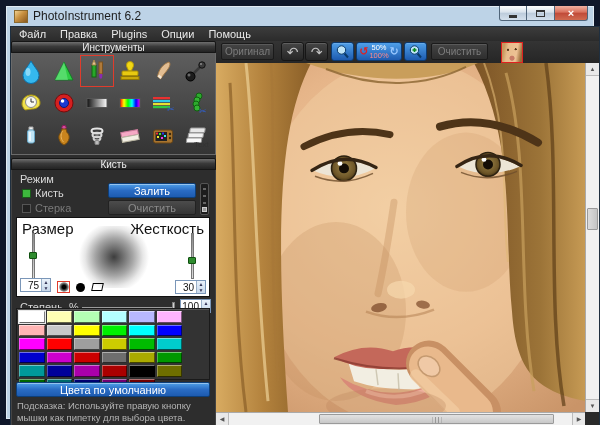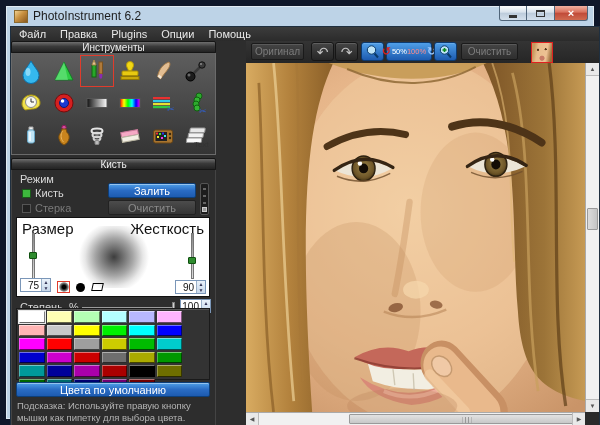--- a/index.html
+++ b/index.html
@@ -54,27 +54,27 @@
   .soft-dot{width:10px;height:10px;border-radius:50%;background:radial-gradient(circle,#000 25%,rgba(0,0,0,.45) 60%,transparent 80%);}
   .hard-dot{width:9px;height:9px;border-radius:50%;background:#000;}
   .rect-outline{width:11px;height:8px;border:1px solid #000;transform:skewX(-12deg);}
   .hslider-track{position:absolute;height:1px;background:#9a9a9a;}
   .hslider-thumb{position:absolute;width:3px;height:9px;background:#cfcfcf;border:1px solid #808080;}
   .palette{position:absolute;left:4px;top:138px;width:194px;height:72px;background:#333;border:1px solid #1a1a1a;box-shadow:inset 0 1px 0 #555;display:flex;flex-wrap:wrap;align-content:flex-start;padding:1px 0 0 1px;}
   .swatch{width:25.5px;height:11.5px;margin:1px;border-top:1px solid rgba(255,255,255,.45);border-left:1px solid rgba(255,255,255,.3);border-right:1px solid rgba(0,0,0,.5);border-bottom:1px solid rgba(0,0,0,.6);}
   .swatch.selected{outline:1px solid #e8e8e8;}
   .hint{position:absolute;left:5px;top:230px;width:192px;font-size:9.5px;line-height:1.3;color:#b4b4b4;}
   
-  .main-area{position:relative;flex:1;display:flex;flex-direction:column;background:#2d2d2d;margin-left:30px;}
+  .main-area{position:relative;flex:1;display:flex;flex-direction:column;background:#2d2d2d;}
   .toolbar{position:relative;height:22px;background:linear-gradient(#343434,#262626);}
   .tbtn{position:absolute;top:2px;height:17px;background:linear-gradient(#444,#2e2e2e);border:1px solid #1a1a1a;border-radius:2px;color:#7c7c7c;font-size:10px;text-align:center;line-height:15px;box-shadow:inset 0 1px 0 rgba(255,255,255,.12);}
   .ibtn{position:absolute;top:1px;width:23px;height:19px;background:linear-gradient(#454545,#262626);border:1px solid #161616;border-radius:3px;display:flex;align-items:center;justify-content:center;color:#c4c4c4;font-size:14px;line-height:14px;box-shadow:inset 0 1px 0 rgba(255,255,255,.15);}
   .ibtn.blue{background:linear-gradient(#4f9fe8,#1d5bb0);border:1px solid #0c3a70;}
   .zoombtn{position:absolute;top:1px;left:140px;width:46px;height:19px;background:linear-gradient(#4f9fe8,#1d5bb0);border:1px solid #0c3a70;border-radius:3px;display:flex;align-items:center;justify-content:center;gap:1px;}
-  .zoomtxt{display:flex;flex-direction:row;line-height:8px;text-align:center;}
+  .zoomtxt{display:flex;flex-direction:column;line-height:8px;text-align:center;}
   .zoomtxt .t{font-size:7.5px;color:#fff;}
   .zoomtxt .b{font-size:7.5px;color:#ff8a8a;}
   .curve{font-size:11px;font-weight:bold;}
   .curve.red{color:#e02020;}
   .curve.blue{color:#9ac8ff;}
   .thumb-img{position:absolute;top:1px;left:285px;width:22px;height:21px;border:1px solid #e02020;background:
     radial-gradient(circle at 30% 35%, #5a3a1e 5%, transparent 7%),
     radial-gradient(circle at 68% 33%, #5a3a1e 5%, transparent 7%),
     radial-gradient(circle at 50% 80%, #c97b66 12%, transparent 16%),
     linear-gradient(100deg,#c89a5e 12%,#e8bd8d 30%,#edc193 70%,#9a6c38 92%);}
@@ -342,21 +342,21 @@
                 </span>
               <span class="bt">
                   <span class="hard-dot"></span>
                 </span>
               <span class="bt">
                   <span class="rect-outline"></span>
                 </span>
             </div>
 
             <div class="spin" style="right:3px;bottom:2px;">
-              <span class="val">90</span>
+              <span class="val">30</span>
               <span class="arrows">
                   <span>▲</span>
                   <span>▼</span>
                 </span>
             </div>
           </div>
 
           <span class="lbl" style="left:8px;top:131px;">Степень, %</span>
           <div class="hslider-track" style="left:70px;top:137px;width:92px;"></div>
           <div class="hslider-thumb" style="left:160px;top:132px;"></div>

